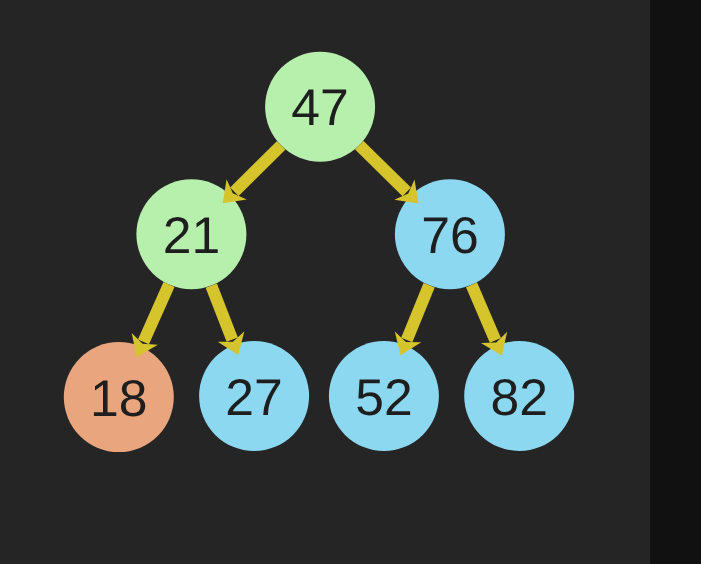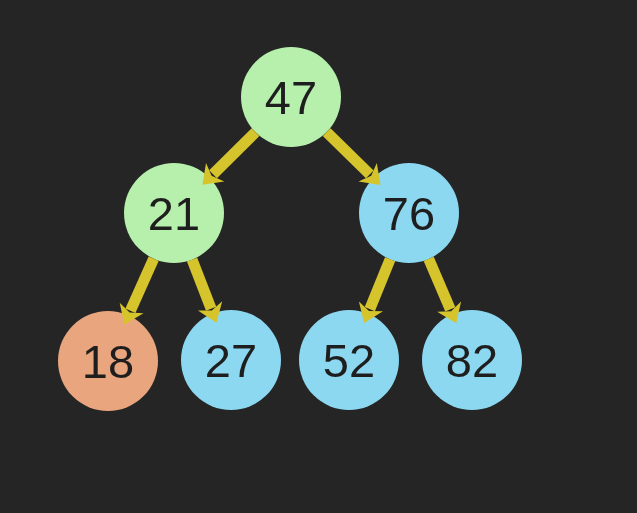--- a/index.html
+++ b/index.html
@@ -2,21 +2,21 @@
 <html><head>
 <meta charset="utf-8">
 <style>
   html, body {
     margin: 0;
     padding: 0;
     background: #111;
   }
   #stage {
     position: relative;
-    width: 637px;
+    width: 591px;
     height: 513px;
     overflow: hidden;
     font-family: "Liberation Sans", sans-serif;
   }
   #tree-svg {
     position: absolute;
     left: 0;
     top: 0;
     display: block;
   }

